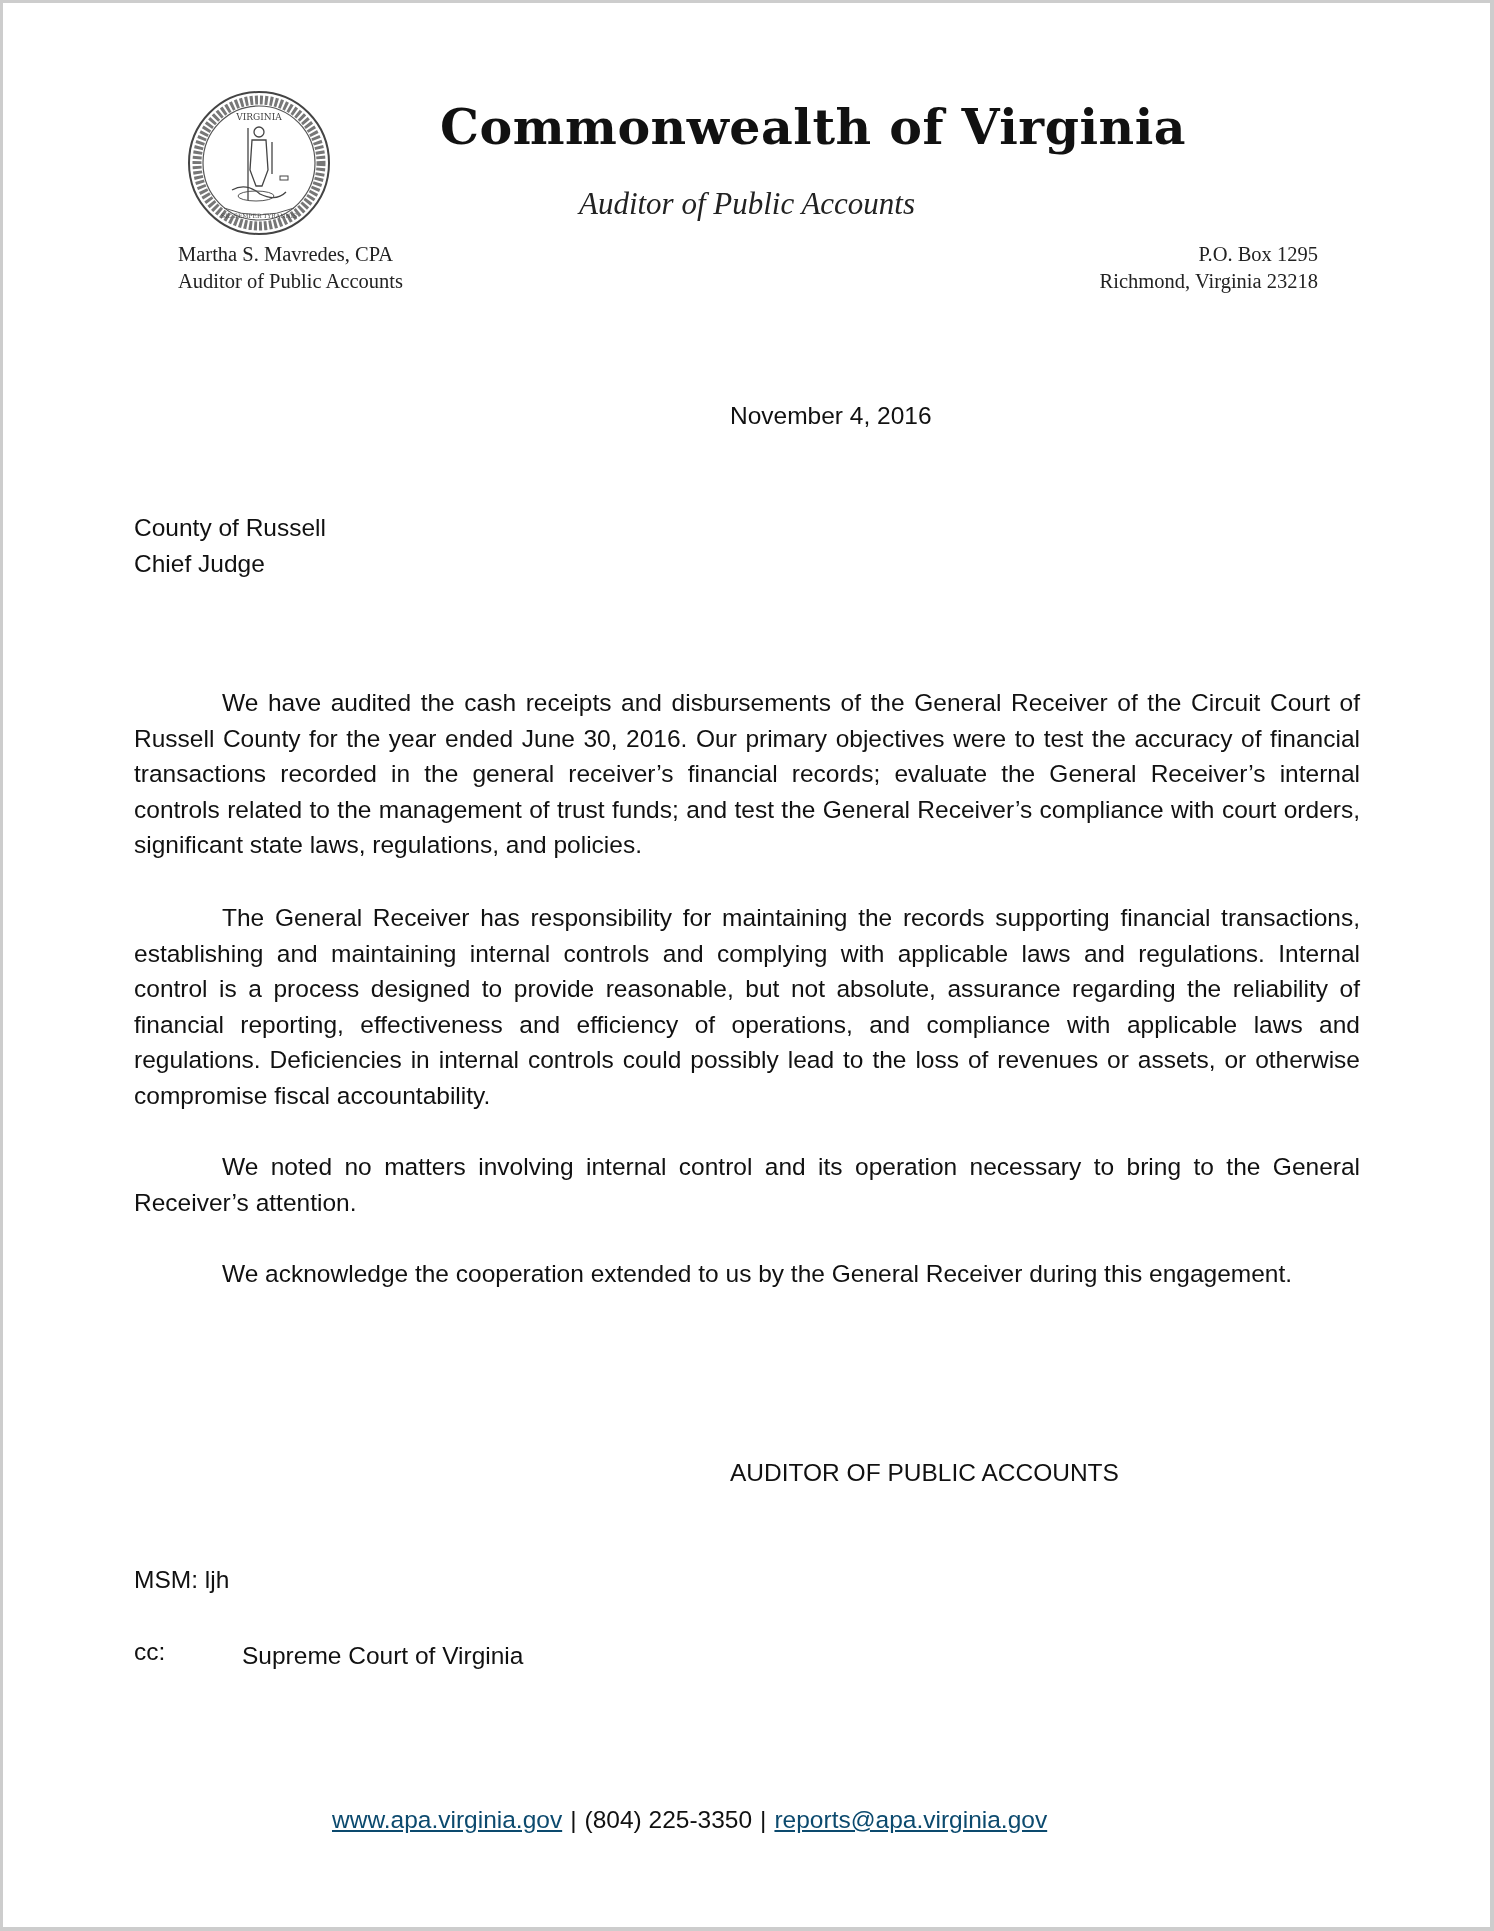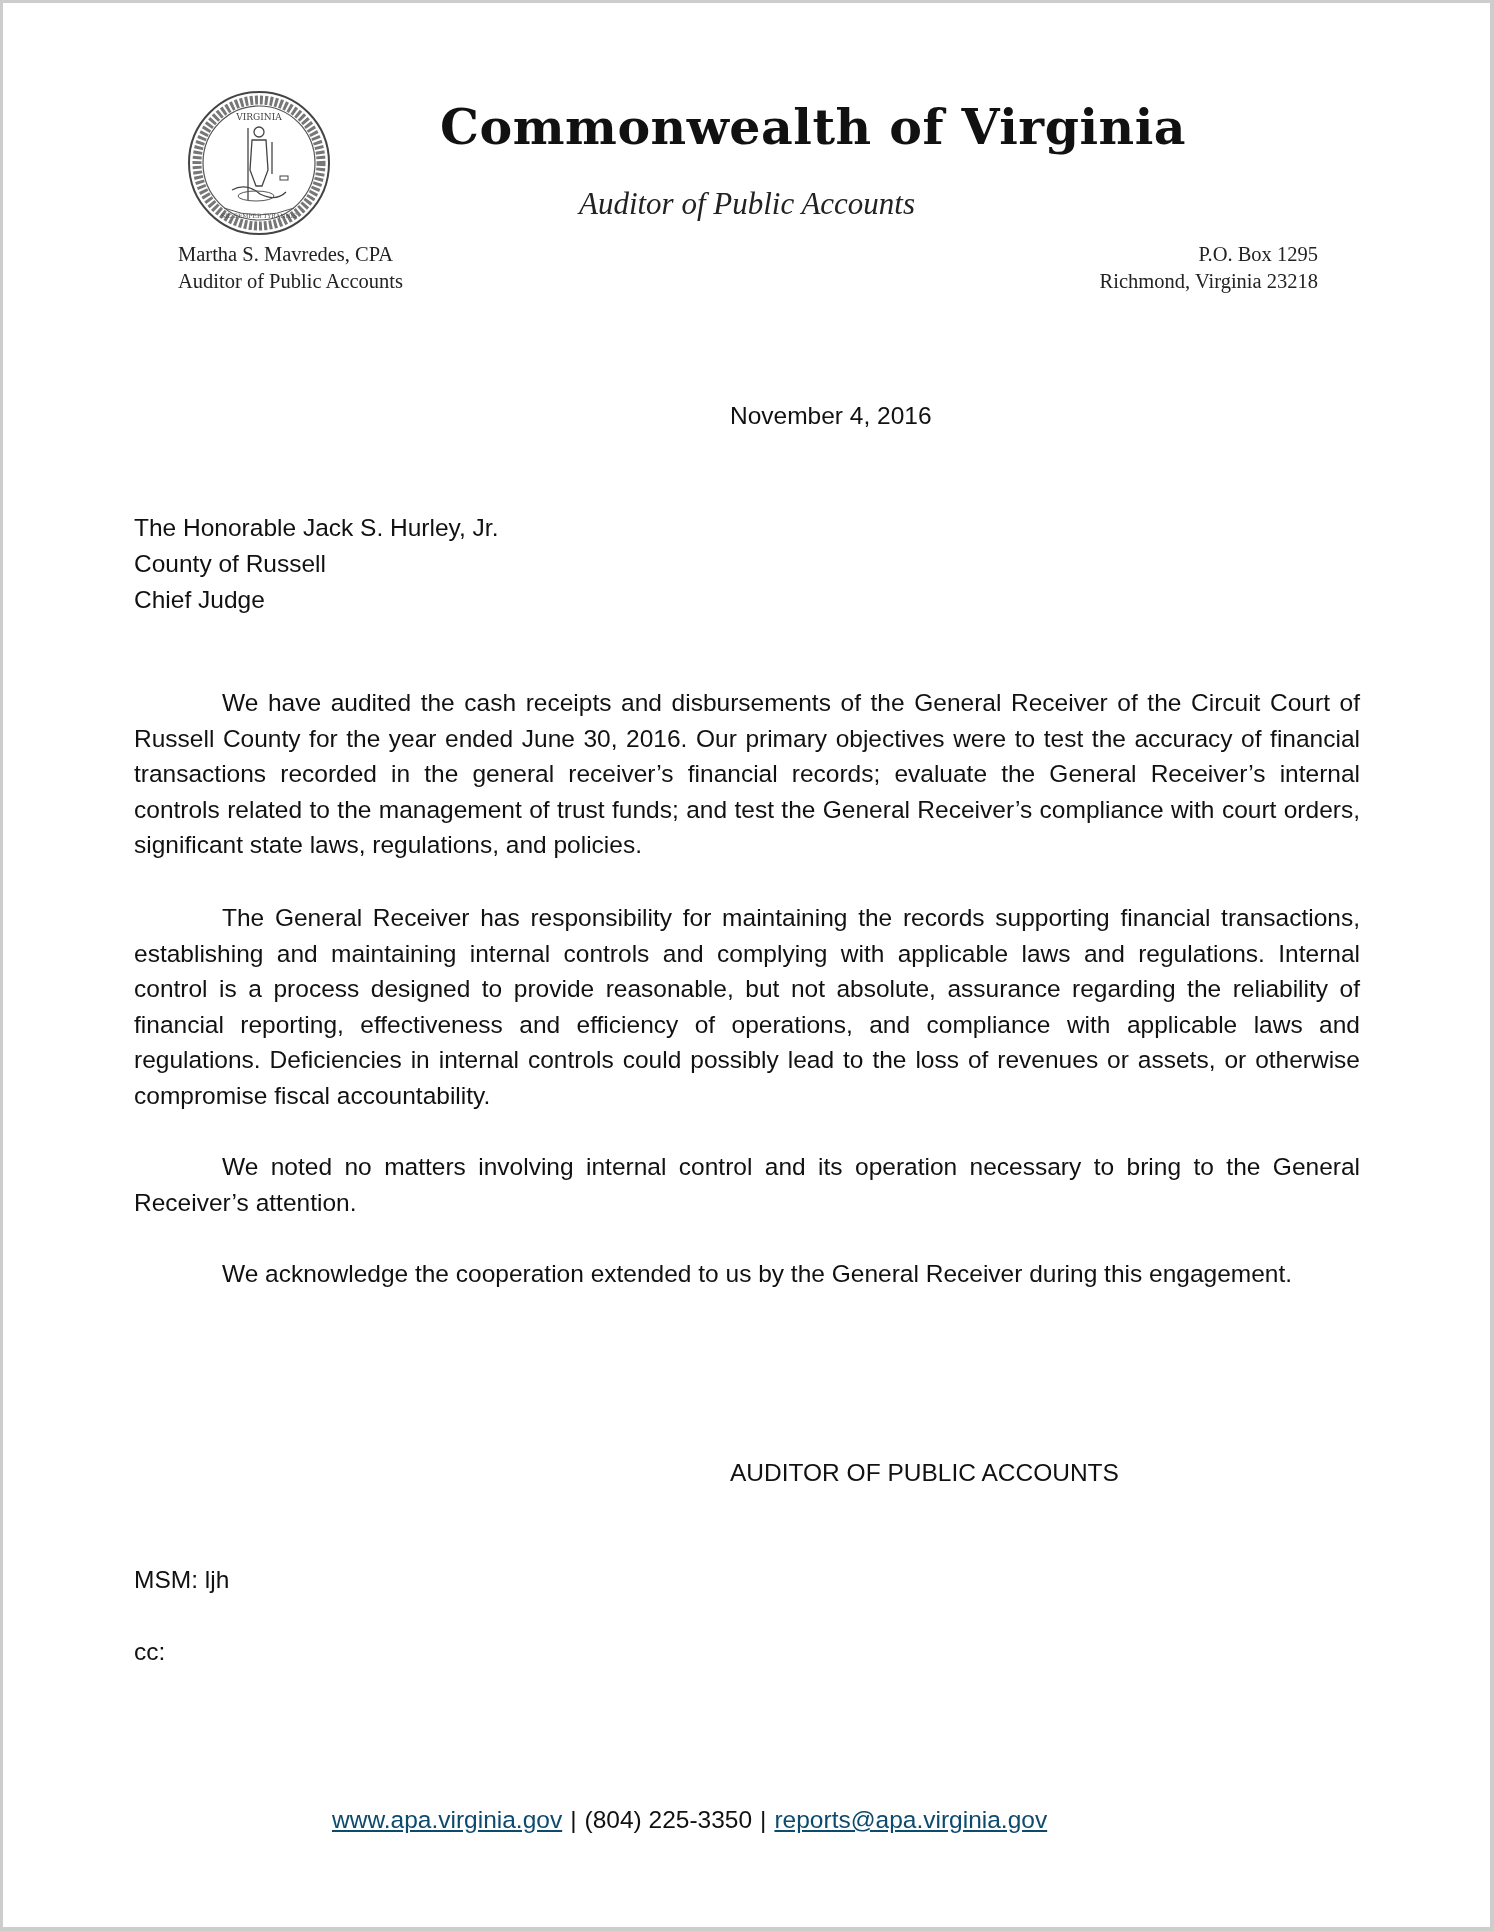--- a/index.html
+++ b/index.html
@@ -91,33 +91,33 @@
   <div>Auditor of Public Accounts</div>
 </div>
 <div class="lh-right">
   <div>P.O. Box 1295</div>
   <div>Richmond, Virginia 23218</div>
 </div>
 
 <div class="abs txt date">November 4, 2016</div>
 
 <div class="txt addr">
-  <div>The Honorable Jack S. Hurley, Jr.</div>
   <div>County of Russell</div>
   <div>Chief Judge</div>
 </div>
 
 <div class="txt para p1"><span class="indent"></span><span>We have audited the cash receipts and disbursements of the General Receiver of the Circuit Court of Russell County for the year ended June 30, 2016.  Our primary objectives were to test the accuracy of financial transactions recorded in the general receiver’s financial records; evaluate the General Receiver’s internal controls related to the management of trust funds; and test the General Receiver’s compliance with court orders, significant state laws, regulations, and policies.</span></div>
 <div class="txt para p2"><span class="indent"></span><span>The General Receiver has responsibility for maintaining the records supporting financial transactions, establishing and maintaining internal controls and complying with applicable laws and regulations.  Internal control is a process designed to provide reasonable, but not absolute, assurance regarding the reliability of financial reporting, effectiveness and efficiency of operations, and compliance with applicable laws and regulations.  Deficiencies in internal controls could possibly lead to the loss of revenues or assets, or otherwise compromise fiscal accountability.</span></div>
 <div class="txt para p3"><span class="indent"></span><span>We noted no matters involving internal control and its operation necessary to bring to the General Receiver’s attention.</span></div>
 <div class="txt para p4"><span class="indent"></span><span>We acknowledge the cooperation extended to us by the General Receiver during this engagement.</span></div>
 
 <div class="abs txt sig">AUDITOR OF PUBLIC ACCOUNTS</div>
 
 <div class="abs txt initials">MSM: ljh</div>
 
 <div class="abs txt cc-label">cc:</div>
 <div class="txt cc-list">
+  <div class="sub">Supreme Court of Virginia</div>
 </div>
 
 <div class="abs txt footer">
   <a href="www.apa.virginia.gov">www.apa.virginia.gov</a><span class="sep">|</span><span>(804) 225-3350</span><span class="sep">|</span><a>reports@apa.virginia.gov</a>
 </div>
 
 </body></html>

